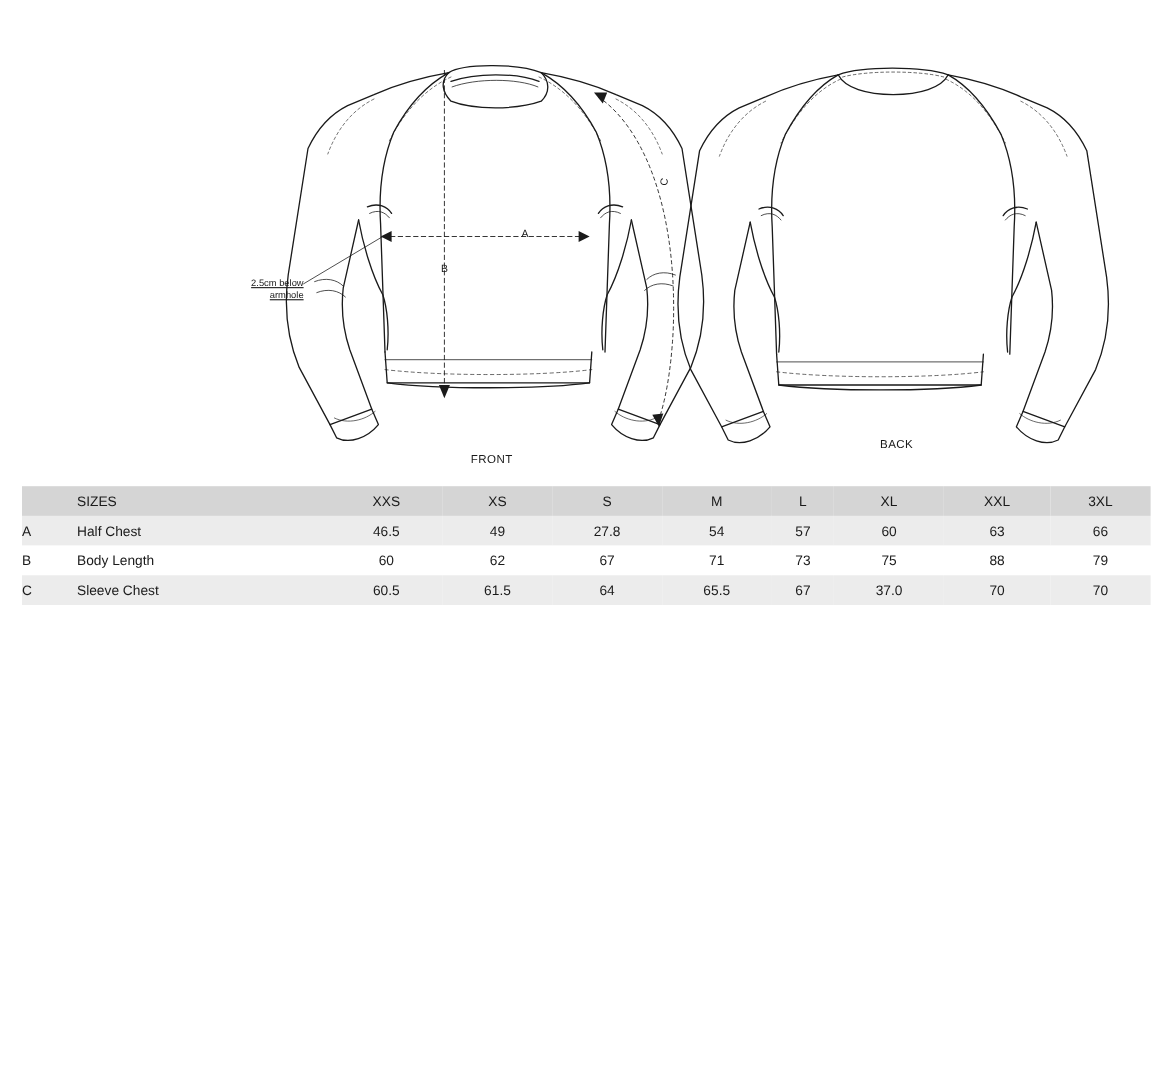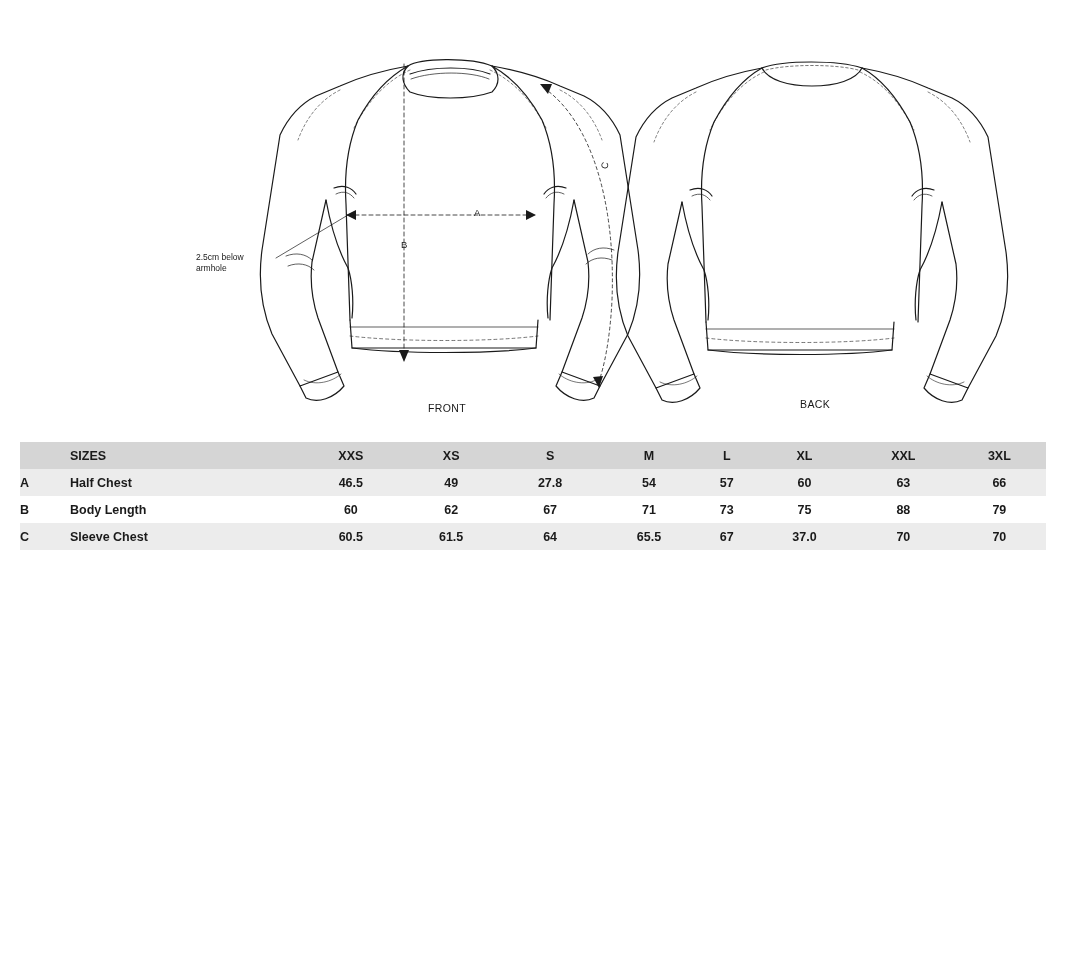--- a/index.html
+++ b/index.html
@@ -32,33 +32,34 @@
     display: block;
   }
 
   .view-caption {
     position: absolute;
     font-size: 10.5px;
     letter-spacing: 0.4px;
     color: #1a1a1a;
     white-space: nowrap;
   }
-  .caption-front { left: 428px; top: 402px; }
+  .caption-front { left: 428px; top: 412px; }
   .caption-back  { left: 800px; top: 398px; }
 
   .note-label {
     position: absolute;
     left: 196px;
     top: 252px;
     width: 80px;
     font-size: 8.5px;
     line-height: 11px;
-    text-align: left;
+    text-align: right;
     color: #1a1a1a;
     white-space: pre-line;
+    text-decoration: underline;
   }
 
   .dim-letter {
     position: absolute;
     font-size: 9.5px;
     color: #1a1a1a;
   }
   .letter-a { left: 474px; top: 207px; }
   .letter-b { left: 401px; top: 239px; }
   .letter-c { left: 601px; top: 160px; transform: rotate(-78deg); }
@@ -78,21 +79,21 @@
   table.size-table tr.header-row {
     background: #d5d5d5;
   }
   table.size-table tr.row-alt {
     background: #ececec;
   }
   table.size-table tr.row-plain {
     background: #ffffff;
   }
   table.size-table td, table.size-table th {
-    font-weight: bold;
+    font-weight: normal;
     padding: 0;
     height: 27px;
     vertical-align: middle;
     color: #1a1a1a;
   }
   td.c-key {
     width: 50px;
     padding-left: 8px;
     text-align: left;
     font-size: 12.5px;

